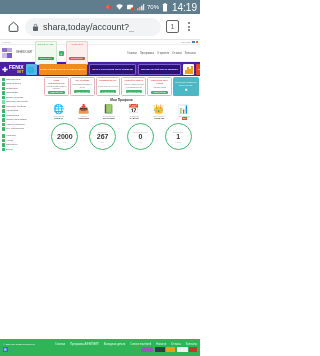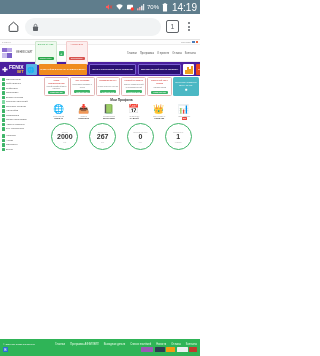--- a/index.html
+++ b/index.html
@@ -206,20 +206,21 @@
         <path fill="none" stroke="#3c4043" stroke-width="1.8" d="M4 11l8-7 8 7v9a1 1 0 0 1-1 1H5a1 1 0 0 1-1-1z"></path>
       </svg>
   </span>
   <div class="omnibox">
     <span class="lock">
       <svg width="7" height="9" viewBox="0 0 14 18">
           <rect x="2" y="7" width="10" height="9" rx="1.5" fill="#5f6368"></rect>
           <path d="M4.5 7V5a2.5 2.5 0 0 1 5 0v2" fill="none" stroke="#5f6368" stroke-width="1.6"></path>
         </svg>
     </span>
+    <span class="url"><span>shara,today/account?</span><span class="dim">_</span></span>
   </div>
   <span class="tabcount">1</span>
   <span class="kebab">
       <i></i>
       <i></i>
       <i></i>
     </span>
 </div>
 
 <div class="page">

